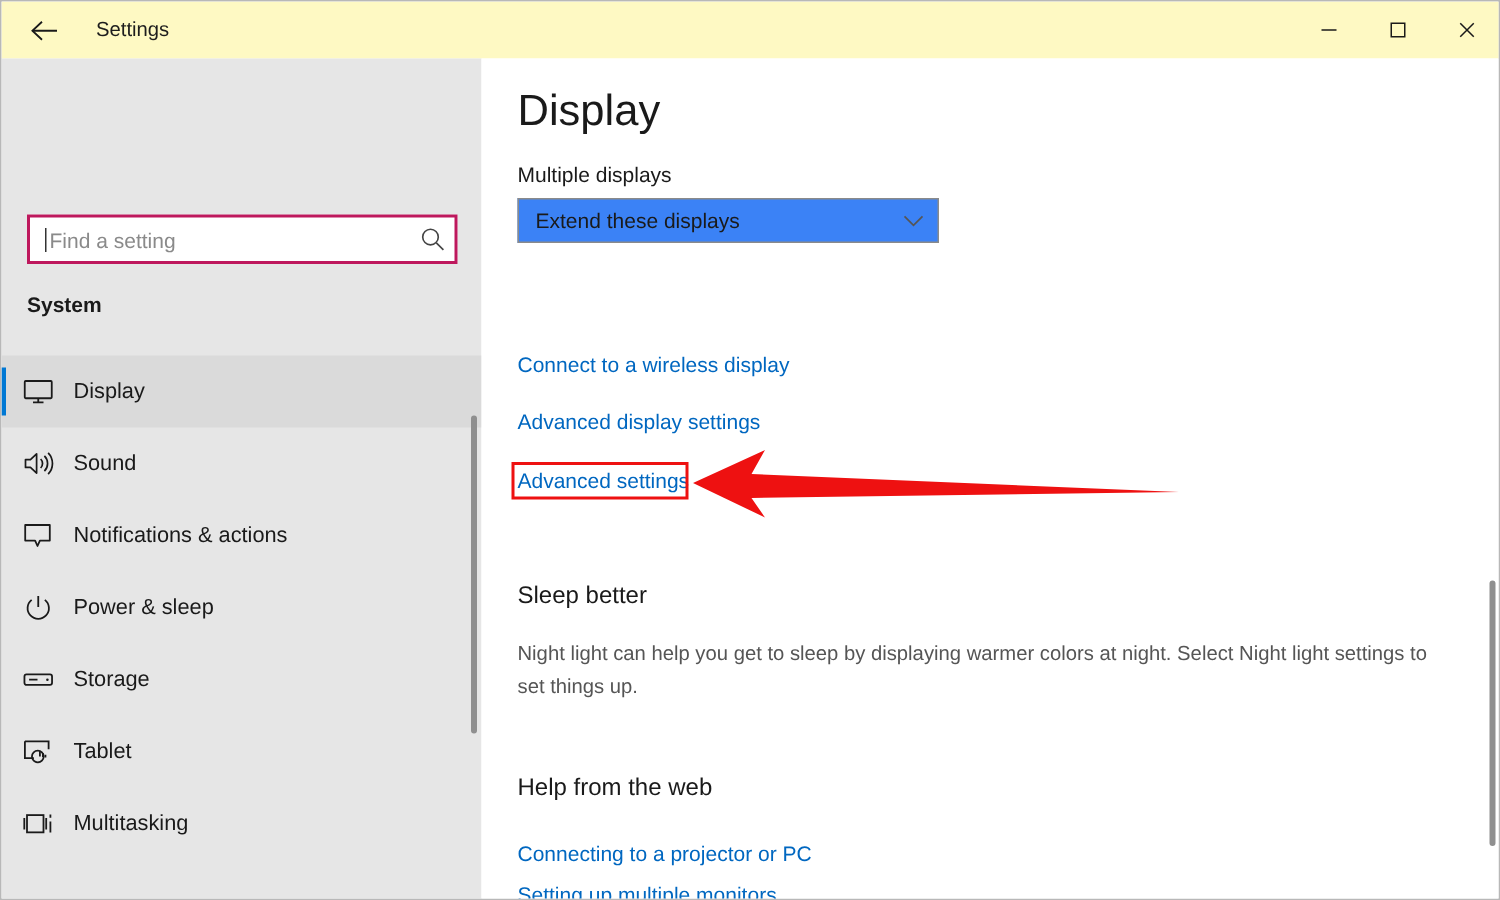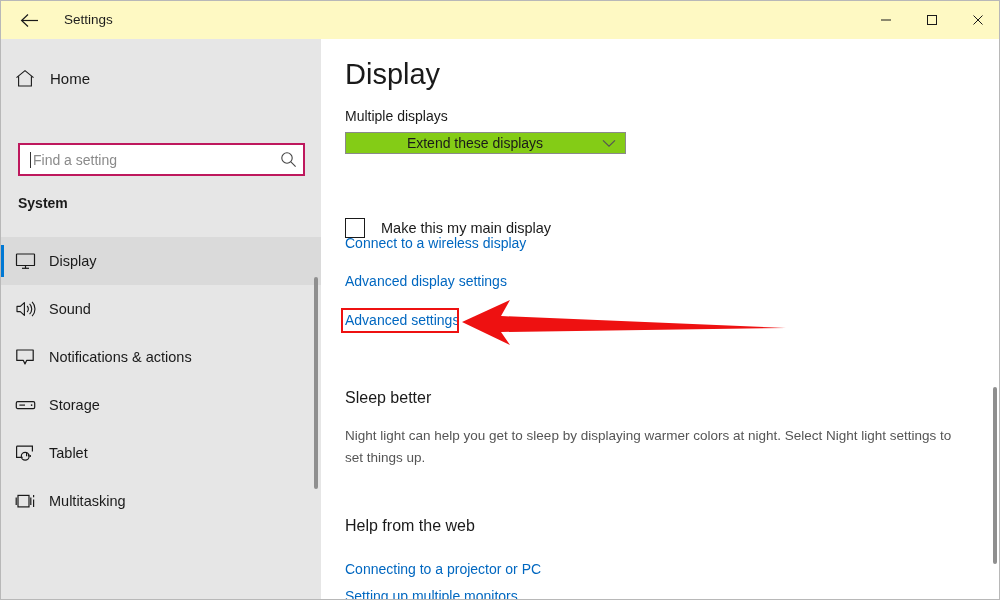--- a/index.html
+++ b/index.html
@@ -195,27 +195,26 @@
   }
   .section-label {
     position: absolute;
     left: 24px; top: 69px;
     font-size: 14px;
     color: #1a1a1a;
   }
   .dropdown {
     position: absolute;
     left: 24px; top: 93px;
-    width: 281px; height: 22px;
+    width: 281px; height: 30px;
     border: 1px solid #8a8a8a;
-    background: #84cc16;
+    background: #3b82f6;
     box-sizing: border-box;
     display: flex;
     align-items: center;
-    text-align: center;
   }
   .dropdown-value {
     font-size: 14px;
     color: #1a1a1a;
     margin-left: 11px;
     flex: 1;
   }
   .dropdown-chevron {
     width: 32px;
     display: flex;
@@ -338,29 +337,20 @@
           <svg width="12" height="12" viewBox="0 0 12 12">
             <path d="M1.5 1.5 L10.5 10.5 M10.5 1.5 L1.5 10.5" stroke="#1a1a1a" stroke-width="1"></path>
           </svg>
         </span>
       </div>
     </div>
   </div>
 
   <div class="sidebar">
 
-    <div class="home-row">
-      <div class="home-icon">
-        <svg width="20" height="19" viewBox="0 0 20 19" fill="none">
-          <path d="M1.5 8.6 L10 1.6 L18.5 8.6" stroke="#1a1a1a" stroke-width="1.1"></path>
-          <path d="M3.6 7.2 V17 H16.4 V7.2" stroke="#1a1a1a" stroke-width="1.1"></path>
-        </svg>
-      </div>
-      <div class="home-label">Home</div>
-    </div>
 
     <div class="search-wrap">
       <div class="search-caret"></div>
       <div class="search-placeholder">Find a setting</div>
       <div class="search-icon">
         <svg width="17" height="17" viewBox="0 0 17 17" fill="none">
           <circle cx="7" cy="7" r="5.2" stroke="#444" stroke-width="1.1"></circle>
           <path d="M10.9 10.9 L15.6 15.6" stroke="#444" stroke-width="1.1"></path>
         </svg>
       </div>
@@ -396,20 +386,29 @@
       <div class="nav-item">
         <div class="nav-icon">
           <svg width="20" height="19" viewBox="0 0 20 19" fill="none">
             <path d="M1.8 2 H18.2 V12.4 H11.6 L10 16 L8.4 12.4 H1.8 Z" stroke="#1a1a1a" stroke-width="1.2" stroke-linejoin="round"></path>
           </svg>
         </div>
         <div class="nav-label">Notifications &amp; actions</div>
       </div>
 
 
+      <div class="nav-item">
+        <div class="nav-icon">
+          <svg width="19" height="19" viewBox="0 0 19 19" fill="none">
+            <path d="M13.9 3.9 A7.1 7.1 0 1 1 5.1 3.9" stroke="#1a1a1a" stroke-width="1.2" fill="none"></path>
+            <path d="M9.5 1.3 V8.6" stroke="#1a1a1a" stroke-width="1.2"></path>
+          </svg>
+        </div>
+        <div class="nav-label">Power &amp; sleep</div>
+      </div>
 
       <div class="nav-item">
         <div class="nav-icon">
           <svg width="21" height="14" viewBox="0 0 21 14" fill="none">
             <rect x="1.3" y="3.6" width="18.4" height="7" rx="1.4" stroke="#1a1a1a" stroke-width="1.2"></rect>
             <path d="M4.4 7.1 H10" stroke="#1a1a1a" stroke-width="1.2"></path>
             <circle cx="16.6" cy="7.1" r="0.85" fill="#1a1a1a"></circle>
           </svg>
         </div>
         <div class="nav-label">Storage</div>
@@ -450,24 +449,20 @@
 
     <div class="dropdown">
       <div class="dropdown-value">Extend these displays</div>
       <div class="dropdown-chevron">
         <svg width="14" height="9" viewBox="0 0 14 9" fill="none">
           <path d="M1 1.3 L7 7.2 L13 1.3" stroke="#555" stroke-width="1.15" fill="none"></path>
         </svg>
       </div>
     </div>
 
-    <div class="checkbox-row">
-      <div class="checkbox-box"></div>
-      <div class="checkbox-label">Make this my main display</div>
-    </div>
 
     <div class="link link-2">Advanced display settings</div>
     <div class="link link-1">Connect to a wireless display</div>
     <div class="link link-3">Advanced settings</div>
 
     <div class="highlight-box"></div>
 
     <div class="sub-title sub-title-sleep">Sleep better</div>
     <div class="body-text">Night light can help you get to sleep by displaying warmer colors at night. Select Night light settings to set things up.</div>
 

